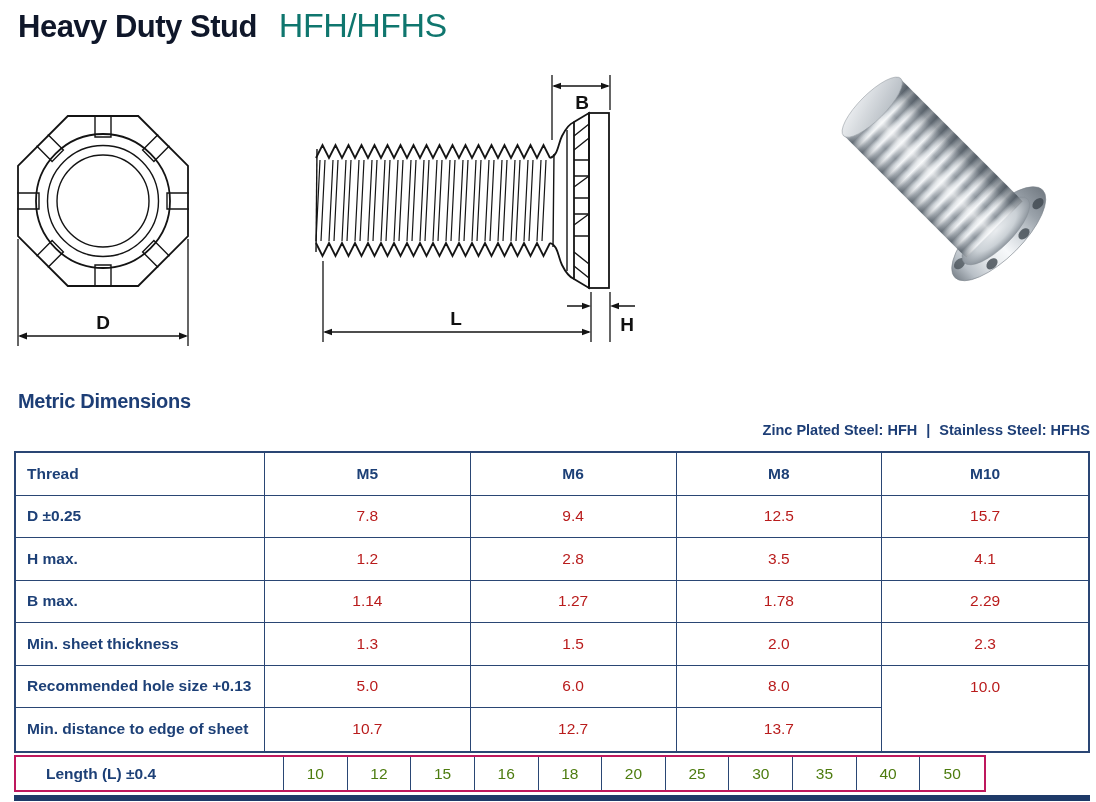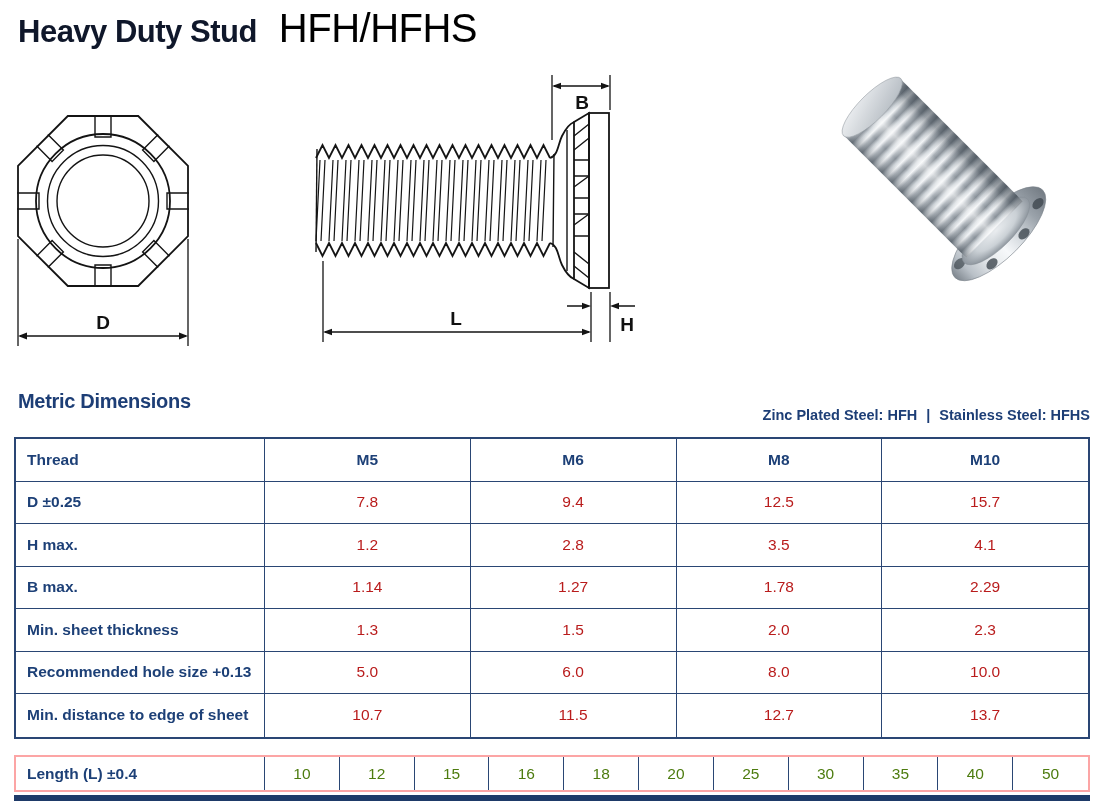--- a/index.html
+++ b/index.html
@@ -2,46 +2,46 @@
 <html><head>
 <meta charset="utf-8">
 <style>
   html,body { margin:0; padding:0; background:#fff; }
   .page { position:relative; width:1096px; height:802px; background:#fff; overflow:hidden;
           font-family:"Liberation Sans", sans-serif; }
 
   
   .title-row { position:absolute; left:18px; top:6px; display:flex; align-items:baseline; }
   .title   { font-size:31px; font-weight:700; color:#0f172a; letter-spacing:-0.5px; }
-  .model   { font-size:40px; font-weight:400; color:#000000; margin-left:22px; letter-spacing:-0.5px; }
+  .model   { font-size:34px; font-weight:400; color:#0f766e; margin-left:22px; letter-spacing:-0.5px; }
 
   
   .front-view { position:absolute; left:2px;   top:84px; }
   .side-view  { position:absolute; left:296px; top:72px; }
   .photo      { position:absolute; left:795px; top:60px; }
   svg .outline { stroke:#141414; stroke-width:1.8; fill:none; }
   svg .thin    { stroke:#141414; stroke-width:1.2; fill:none; }
   svg .mid     { stroke:#141414; stroke-width:1.4; fill:none; }
   svg .dim     { stroke:#141414; stroke-width:1.3; fill:none; }
   svg .ah      { fill:#141414; stroke:none; }
   svg text.dimlbl { font-family:"Liberation Sans",sans-serif; font-weight:700; font-size:19px; fill:#111; }
 
   
   .sec-head  { position:absolute; left:18px; top:390px; font-size:20px; font-weight:700; color:#1d3e76; letter-spacing:-0.3px; }
-  .materials { position:absolute; right:6px; top:407px; display:flex; gap:9px; align-items:baseline;
+  .materials { position:absolute; right:6px; top:422px; display:flex; gap:9px; align-items:baseline;
                font-size:14.5px; font-weight:700; color:#1d3e76; }
 
   
-  .mt { position:absolute; left:14px; top:437px; width:1076px; box-sizing:border-box;
+  .mt { position:absolute; left:14px; top:451px; width:1076px; box-sizing:border-box;
         border:2px solid #2a4674; display:grid; grid-template-columns:249px repeat(4,1fr); }
   .mt > div { box-sizing:border-box; border-right:1.5px solid #2a4674; border-bottom:1.5px solid #2a4674;
         height:42.5px; display:flex; align-items:center; justify-content:center;
         font-size:15.5px; color:#b91c1c; }
-  .lt { position:absolute; left:14px; top:755px; width:1076px; box-sizing:border-box;
-        border:2px solid #fca5a5; display:grid; grid-template-columns:249px repeat(11,1fr); }
+  .lt { position:absolute; left:14px; top:755px; width:972px; box-sizing:border-box;
+        border:2px solid #be185d; display:grid; grid-template-columns:249px repeat(11,1fr);padding-left:19px; }
   .lt > div { box-sizing:border-box; border-right:1.5px solid #2a4674;
         height:33px; display:flex; align-items:center; justify-content:center;
         font-size:15.5px; color:#4d7c0f; }
   .mt > div:nth-child(5n)        { border-right:none; }
   .mt > div:nth-last-child(-n+5) { border-bottom:none; }
   .lt > div:last-child           { border-right:none; }
   .lab { justify-content:flex-start !important; padding-left:11px; font-weight:700; color:#1d4077 !important; }
   .hd  { font-weight:700; color:#1d4077 !important; }
 
   .bottom-bar { position:absolute; left:14px; top:795px; width:1076px; height:6px; background:#1e3a68; }
@@ -201,21 +201,20 @@
     <div>2.3</div>
 
     <div class="lab">Recommended hole size +0.13</div>
     <div>5.0</div>
     <div>6.0</div>
     <div>8.0</div>
     <div>10.0</div>
 
     <div class="lab">Min. distance to edge of sheet</div>
     <div>10.7</div>
-    <div>11.5</div>
     <div>12.7</div>
     <div>13.7</div>
   </div>
 
   <div class="lt">
     <div class="lab">Length (L) ±0.4</div>
     <div>10</div>
     <div>12</div>
     <div>15</div>
     <div>16</div>

